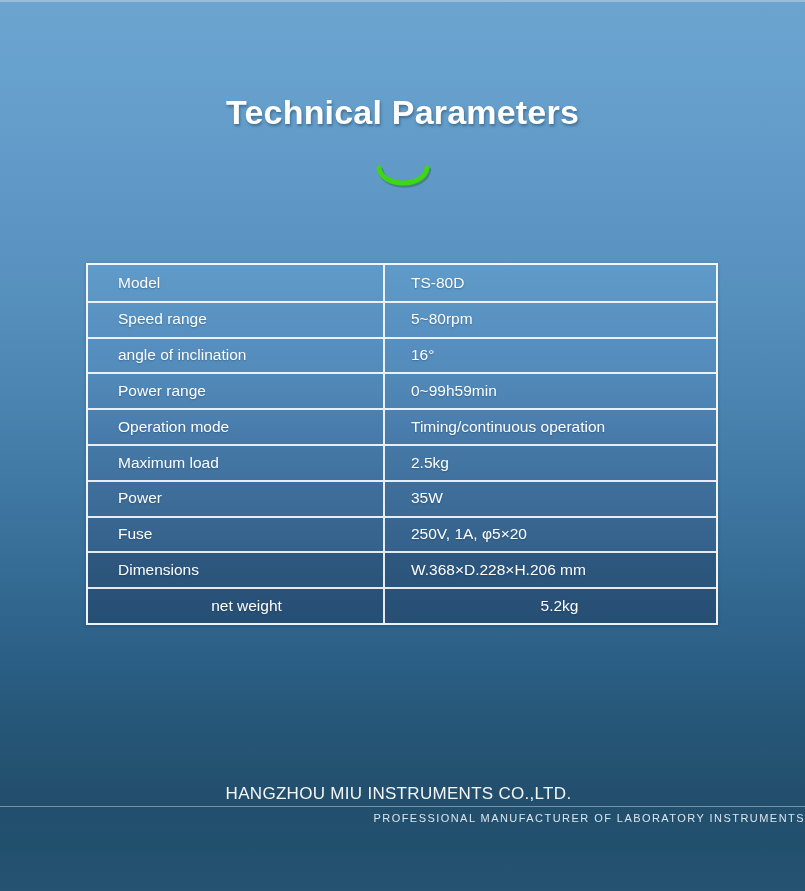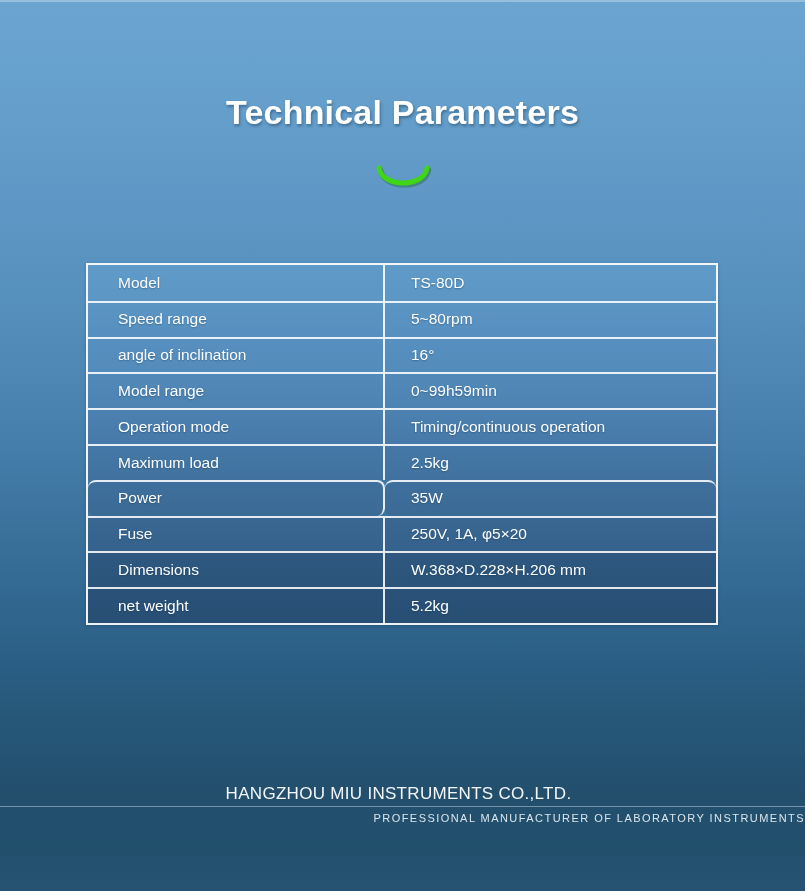--- a/index.html
+++ b/index.html
@@ -100,25 +100,25 @@
     padding-left: 26px;
   }
 
   
   .r0  td { background: linear-gradient(180deg,#5f9ac9,#5b96c5); }
   .r1  td { background: linear-gradient(180deg,#5b95c4,#5790c0); }
   .r2  td { background: linear-gradient(180deg,#5790c0,#538bbb); }
   .r3  td { background: linear-gradient(180deg,#5189b9,#4d83b3); }
   .r4  td { background: linear-gradient(180deg,#4b81b1,#4779a8); }
   .r5  td { background: linear-gradient(180deg,#4578a6,#41729f); }
-  .r6  td { background: linear-gradient(180deg,#3f6f9c,#3b6a95); border-radius: 8px; }
+  .r6  td { background: linear-gradient(180deg,#3f6f9c,#3b6a95); }
   .r7  td { background: linear-gradient(180deg,#396792,#35628c); }
   .r8  td { background: linear-gradient(180deg,#345f88,#305a82); }
   .r9  td { background: linear-gradient(180deg,#2e5880,#2b547a); margin-top: 30px; }
-  .r10 td { background: linear-gradient(180deg,#2a5279,#274e73); }
+  .r10 td { background: linear-gradient(180deg,#2a5279,#274e73); text-align: center; }
 
   
   .footer-company {
     position: absolute;
     left: 0; right: 8px;
     top: 784px;
     text-align: center;
     color: #f2f6f9;
     font-size: 17px;
     letter-spacing: 0.3px;
@@ -164,21 +164,21 @@
       </tr>
       <tr class="r1">
         <td class="label">Speed range</td>
         <td class="value">5~80rpm</td>
       </tr>
       <tr class="r2">
         <td class="label">angle of inclination</td>
         <td class="value">16°</td>
       </tr>
       <tr class="r3">
-        <td class="label">Model range</td>
+        <td class="label">Power range</td>
         <td class="value">0~99h59min</td>
       </tr>
       <tr class="r4">
         <td class="label">Operation mode</td>
         <td class="value">Timing/continuous operation</td>
       </tr>
       <tr class="r5">
         <td class="label">Maximum load</td>
         <td class="value">2.5kg</td>
       </tr>

